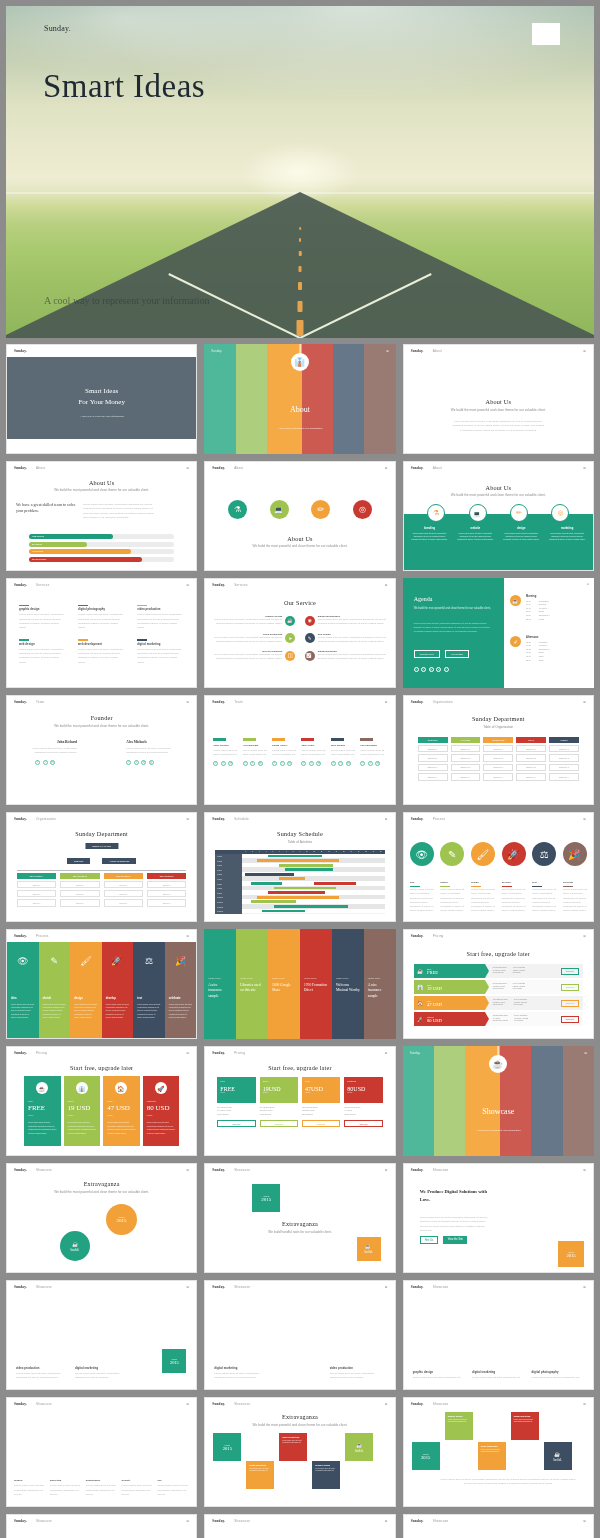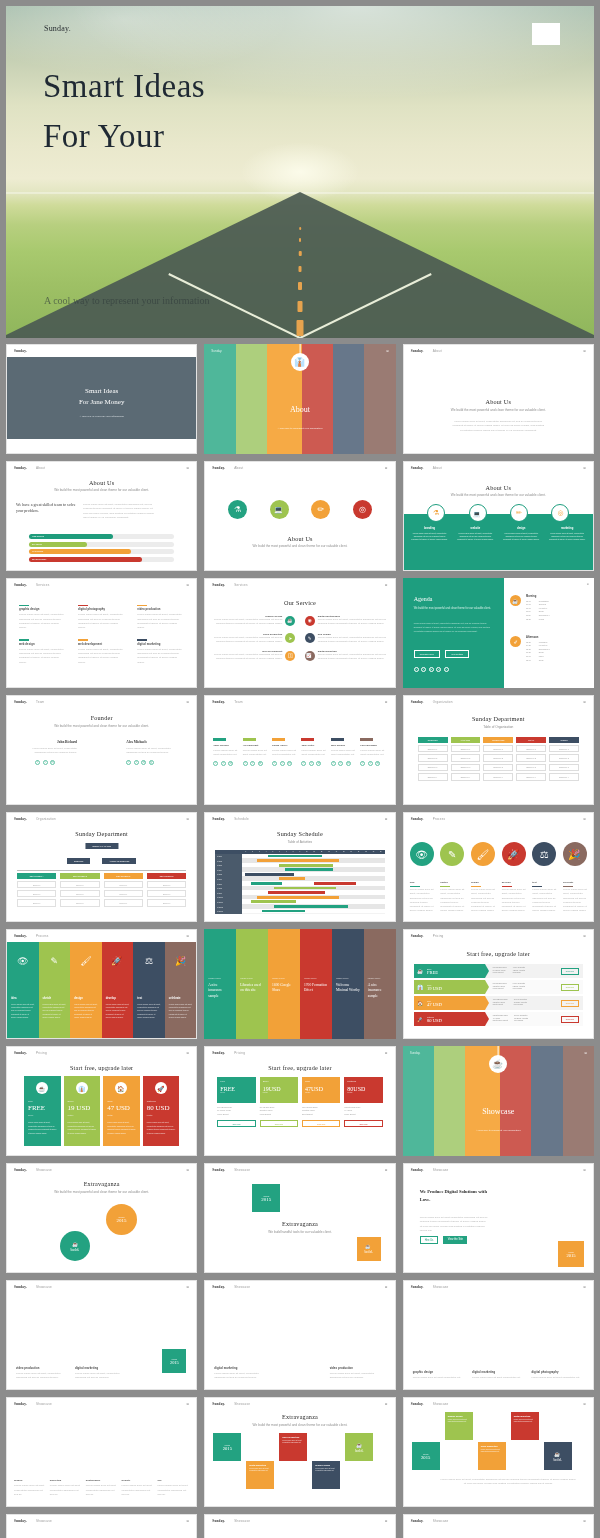--- a/index.html
+++ b/index.html
@@ -153,35 +153,34 @@
     <div class="dash" style="bottom:48px;width:4px;height:8px;"></div>
     <div class="dash" style="bottom:66px;width:3px;height:6px;"></div>
     <div class="dash" style="bottom:82px;width:2.5px;height:5px;"></div>
     <div class="dash" style="bottom:96px;width:2px;height:4px;"></div>
     <div class="dash" style="bottom:108px;width:1.6px;height:3px;"></div>
   </div>
   <div class="hero-title-top">Sunday.</div>
   <div class="hero-swatch"></div>
   <div class="hero-h1">
     <div>Smart Ideas</div>
-    <div>For Your</div>
   </div>
   <div class="hero-sub">A cool way to represent your information</div>
 </div>
 
 <div class="grid">
 
   <div class="slide">
     <div class="bar">
       <span class="brand">Sunday.</span>
     </div>
     <div class="abs" style="left:0;top:12px;right:0;bottom:14px;background:#5b6a74;">
       <div class="title-c" style="top:30px;color:#fff;">
         <div style="font-size:7px;">Smart Ideas</div>
-        <div style="font-size:7px;margin-top:3px;">For Jane Money</div>
+        <div style="font-size:7px;margin-top:3px;">For Your Money</div>
       </div>
       <div class="title-c" style="top:58px;font-size:2.7px;color:#dfe5e8;">A cool way to represent your information</div>
     </div>
   </div>
 
   <div class="slide nb">
     <div class="stripes">
       <div style="flex:1;background:#4fb79a;"></div>
       <div style="flex:1;background:#adcf7d;"></div>
       <div style="flex:1.1;background:#f6aa45;"></div>

